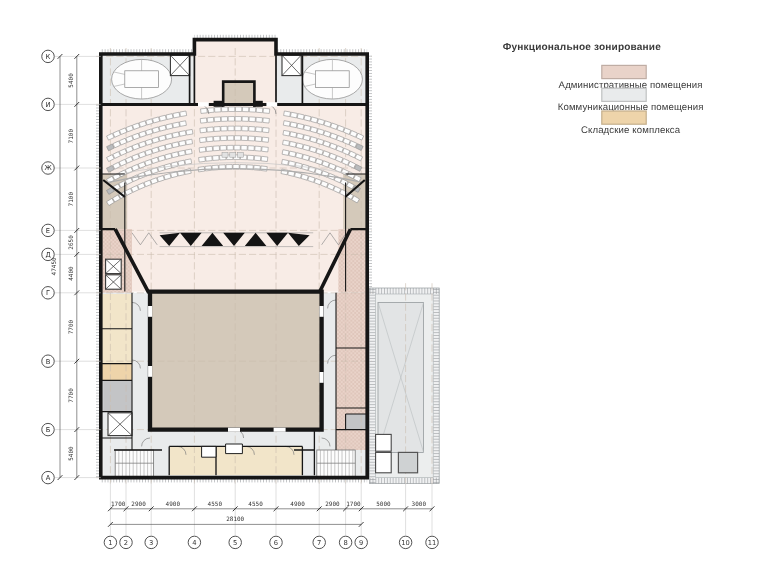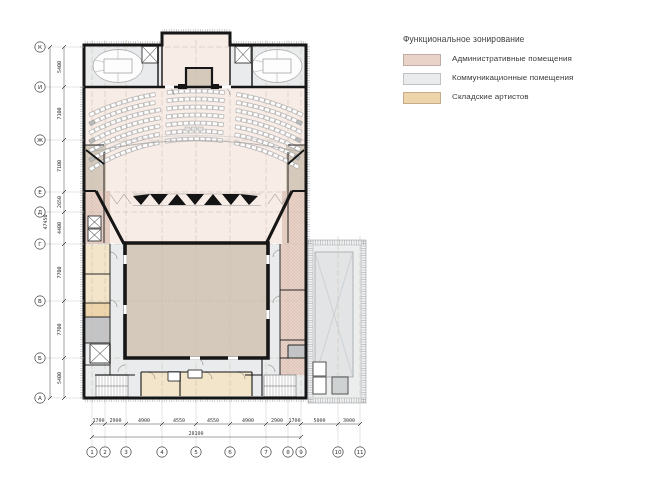--- a/index.html
+++ b/index.html
@@ -1,21 +1,21 @@
 <!DOCTYPE html>
 <html><head>
 <meta charset="utf-8">
 <style>
   html,body{margin:0;padding:0;background:#fff;}
   body{width:650px;height:479px;position:relative;font-family:"Liberation Sans",sans-serif;overflow:hidden;}
   .stage-area{position:absolute;left:0;top:0;width:650px;height:479px;}
   svg{position:absolute;left:0;top:0;}
   .legend{position:absolute;left:403px;top:34px;width:245px;}
-  .legend-title{font-size:8.4px;color:#3a3a3a;letter-spacing:.15px;margin:0 0 10px 0;font-weight:400;}
-  .legend-row{display:flex;align-items:flex-start;margin-bottom:7px;height:12px;}
+  .legend-title{font-size:8.4px;color:#3a3a3a;letter-spacing:.15px;margin:0 0 10px 16px;font-weight:700;}
+  .legend-row{display:flex;align-items:center;margin-bottom:7px;height:12px;flex-direction:column;}
   .legend-swatch{width:38px;height:12px;border:0.5px solid rgba(0,0,0,.18);box-sizing:border-box;margin-right:11px;flex:0 0 auto;}
   .legend-label{font-size:8px;color:#3a3a3a;letter-spacing:.1px;white-space:nowrap;}
   text{font-family:"DejaVu Sans Mono","Liberation Mono",monospace;fill:#333;}
   .axis-letter{font-family:"DejaVu Sans","Liberation Sans",sans-serif;}
 </style>
 </head>
 <body>
 
 <div class="stage-area">
 
@@ -608,18 +608,18 @@
         <div class="legend-row">
           <div class="legend-swatch" style="background: rgb(233, 211, 201);"></div>
           <span class="legend-label">Административные помещения</span>
         </div>
         <div class="legend-row">
           <div class="legend-swatch" style="background: rgb(233, 235, 236);"></div>
           <span class="legend-label">Коммуникационные помещения</span>
         </div>
         <div class="legend-row">
           <div class="legend-swatch" style="background: rgb(238, 212, 170);"></div>
-          <span class="legend-label">Складские артистов</span>
+          <span class="legend-label">Складские комплекса</span>
         </div>
       </div>
 </div>
 
 </div>
 
 </body></html>

